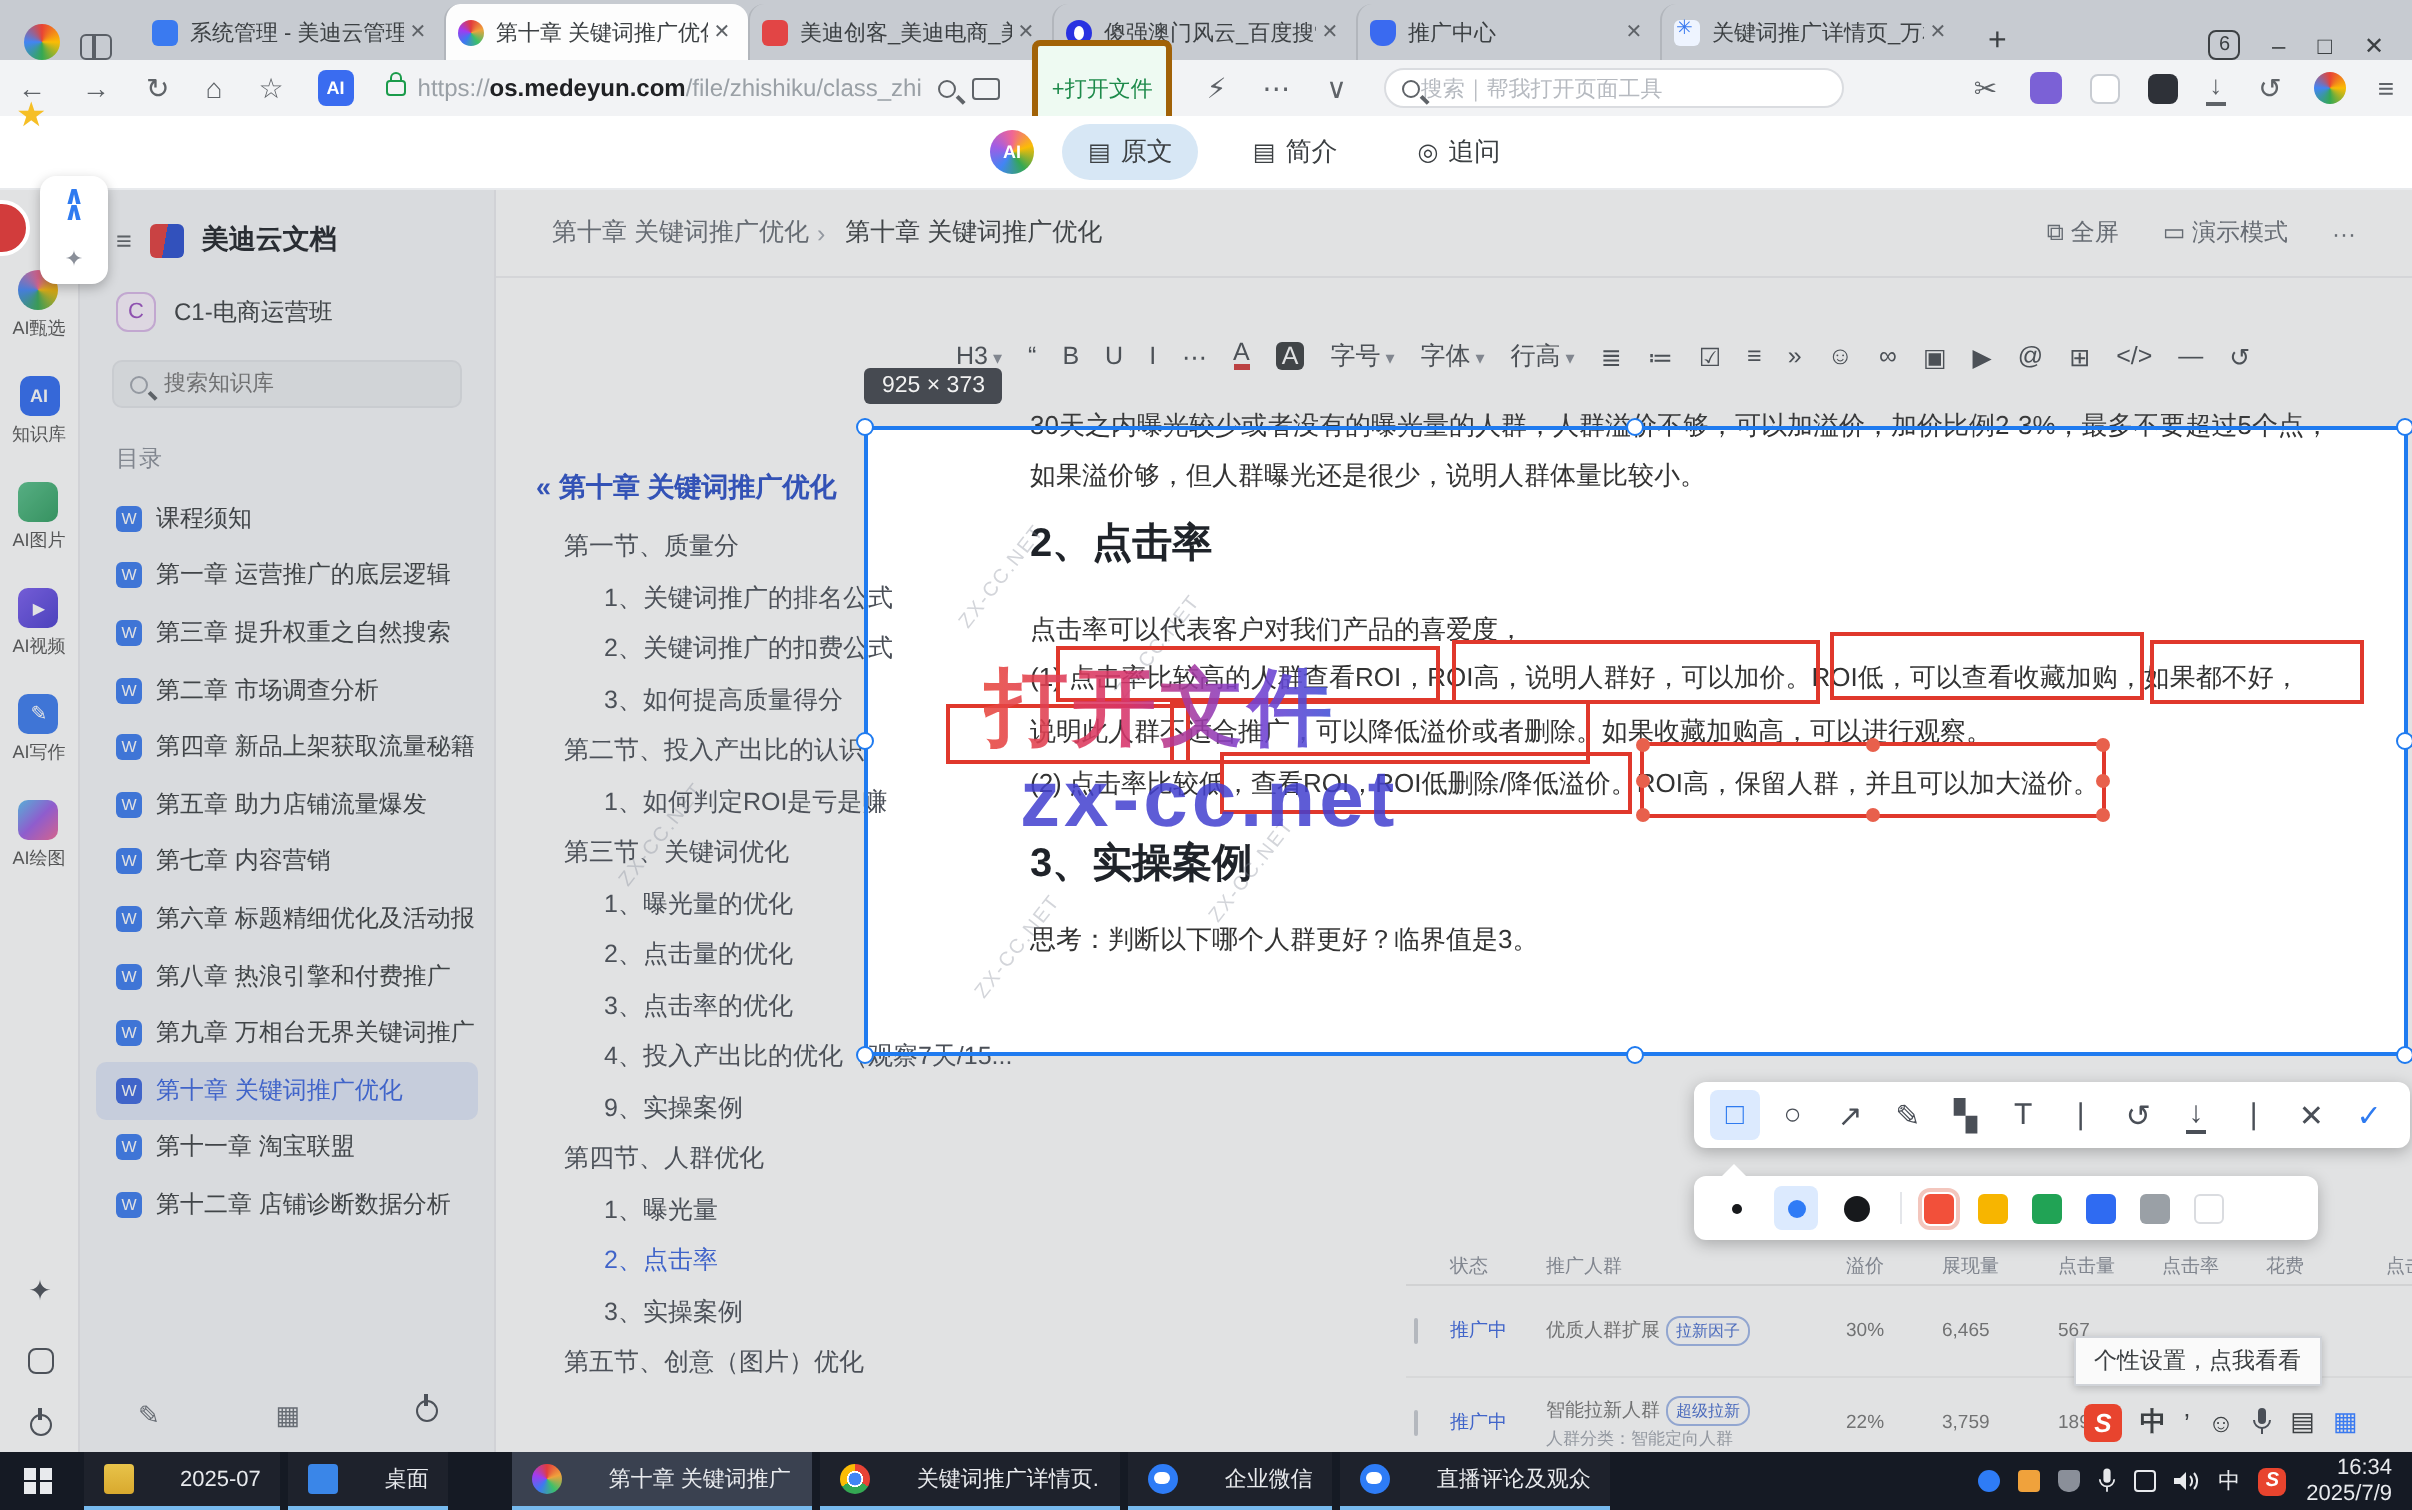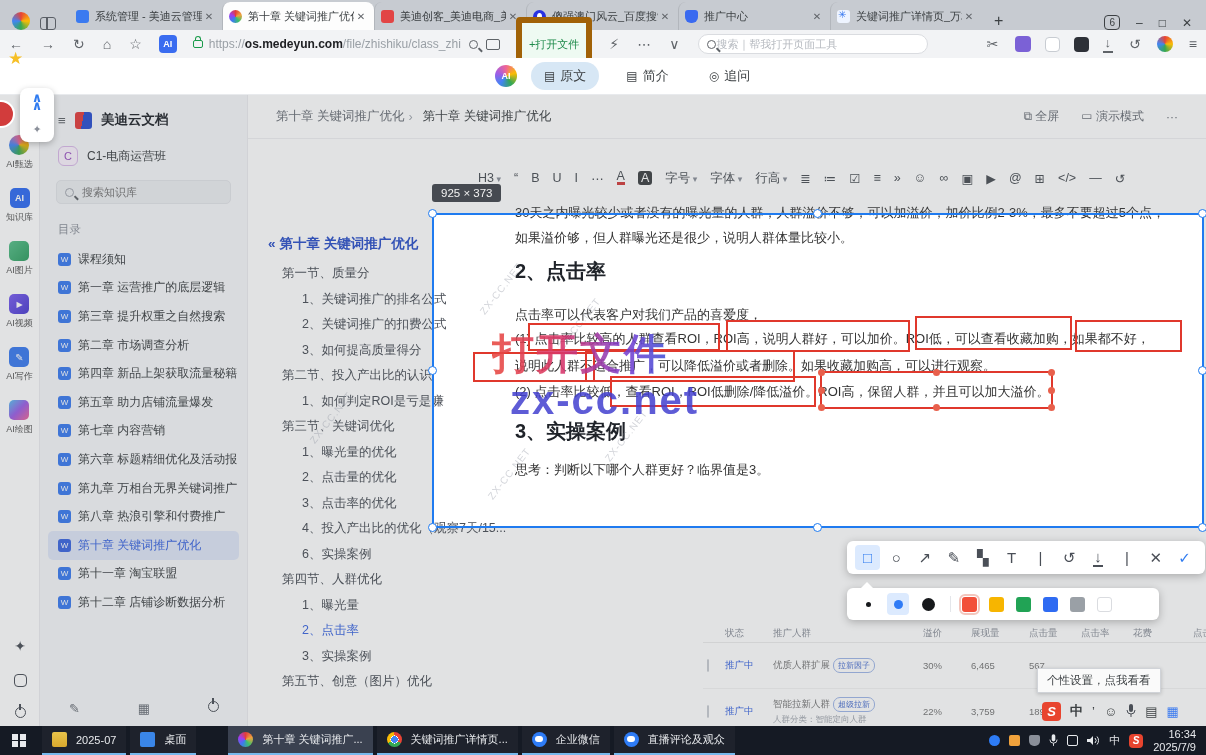--- a/index.html
+++ b/index.html
@@ -34,21 +34,21 @@
   .nav-ic{padding:0 9px;font-size:14px;}
   .ai-square{width:18px;height:18px;border-radius:4px;background:#3a6cf0;color:#fff;font-size:9px;font-weight:bold;display:flex;align-items:center;justify-content:center;margin:0 8px;}
   .addr{display:flex;align-items:center;height:22px;padding:0 8px;font-size:12px;}
   .lock{width:10px;height:8px;border:1.5px solid #1a9b4a;border-radius:2px;position:relative;margin-right:6px;}
   .lock::before{content:"";position:absolute;left:1px;top:-5px;width:4px;height:4px;border:1.5px solid #1a9b4a;border-bottom:none;border-radius:3px 3px 0 0;}
   .url-host{color:#202124;font-weight:bold;}
   .url-dim{color:#9aa0a6;}
   .mag{width:9px;height:9px;border:1.5px solid #5f6368;border-radius:50%;position:relative;margin:0 8px;}
   .mag::after{content:"";position:absolute;left:8px;top:8px;width:5px;height:1.5px;background:#5f6368;transform:rotate(45deg);}
   .img-ic{width:14px;height:11px;border:1.5px solid #5f6368;border-radius:2px;margin-right:8px;}
-  .openfile{border:6px solid #a16207;color:#1d8a4a;background:#eefaf2;border-radius:4px;font-size:11px;padding:14px 7px;margin-right:8px;white-space:nowrap;}
+  .openfile{border:3px solid #a16207;color:#1d8a4a;background:#eefaf2;border-radius:4px;font-size:11px;padding:14px 7px;margin-right:8px;white-space:nowrap;}
   .omni{width:230px;height:20px;background:#fff;border:1px solid #dadce0;border-radius:10px;display:flex;align-items:center;padding:0 8px;color:#b6bac0;font-size:11px;margin:0 10px;}
   .navbar .right{margin-left:auto;display:flex;align-items:center;}
   .ext-purple{width:16px;height:16px;background:#7b61d6;border-radius:4px;margin:0 7px;}
   .ext-white{width:15px;height:15px;background:#fff;border:1px solid #c8ccd2;border-radius:4px;margin:0 7px;}
   .ext-dark{width:15px;height:15px;background:#2e3138;border-radius:4px;margin:0 7px;}
   .dl-ic{border-bottom:2px solid #5f6368;padding:0 2px 1px;margin:0 7px;font-size:13px;}
 
   .aibar{position:absolute;left:0;top:58px;width:1206px;height:37px;background:#ffffff;border-bottom:1px solid #e8eaed;display:flex;align-items:center;}
   .ai-logo{width:22px;height:22px;border-radius:50%;background:conic-gradient(#f06595,#fbbc05,#34a853,#4285f4,#a05de5,#f06595);margin-left:495px;position:relative;}
   .ai-logo::after{content:"AI";position:absolute;inset:0;color:#fff;font-size:9px;font-weight:bold;display:flex;align-items:center;justify-content:center;}
@@ -167,21 +167,21 @@
   .tooltip{position:absolute;left:1037px;top:668px;background:#fafafa;border:1px solid #d0d3d8;box-shadow:0 1px 4px rgba(0,0,0,.2);font-size:11.5px;color:#3c4043;padding:4px 9px;z-index:21;white-space:nowrap;}
   .imebar{position:absolute;left:1042px;top:699px;height:24px;display:flex;align-items:center;gap:9px;z-index:21;color:#3c4043;font-size:13px;}
   .sogou{width:19px;height:19px;background:#e8442e;color:#fff;border-radius:4px;font-weight:bold;font-size:13px;display:flex;align-items:center;justify-content:center;font-style:italic;}
   .ime-blue{color:#3a7af0;}
 
   
   .taskbar{position:absolute;left:0;top:726px;width:1206px;height:29px;background:#151a24;display:flex;align-items:center;z-index:30;color:#e8eaed;font-size:11px;}
   .win-start{width:38px;height:29px;display:flex;align-items:center;justify-content:center;}
   .win-grid{display:grid;grid-template-columns:6px 6px;grid-template-rows:6px 6px;gap:1.5px;}
   .win-grid i{background:#e8eaed;}
-  .tk-item{height:29px;display:flex;align-items:center;gap:9px;padding:0 10px;border-bottom:2px solid #76b9ed;background:rgba(255,255,255,0.04);margin-left:4px;max-width:150px;}
+  .tk-item{height:29px;display:flex;align-items:center;gap:23px;padding:0 10px;border-bottom:2px solid #76b9ed;background:rgba(255,255,255,0.04);margin-left:4px;max-width:150px;}
   .tk-item.active{background:#3a4150;margin-left:32px;}
   .tk-label{white-space:nowrap;overflow:hidden;max-width:105px;}
   .tk-ic{width:15px;height:15px;flex:0 0 15px;}
   .ic-folder{background:linear-gradient(#e8c34a,#d9a92e);border-radius:2px;}
   .ic-desktop{background:#3a86e8;border-radius:2px;}
   .ic-excel{background:#d9363e;border-radius:3px;position:relative;}
   .ic-excel::after{content:"✕";position:absolute;inset:0;color:#fff;font-size:9px;display:flex;align-items:center;justify-content:center;}
   .ic-chrome{background:radial-gradient(circle at center,#4285f4 0 30%,#fff 31% 38%,transparent 39%),conic-gradient(#e84335 0 120deg,#34a853 120deg 240deg,#fbbc05 240deg 360deg);border-radius:50%;}
   .ic-wecom{background:#2e7cf6;border-radius:50%;position:relative;}
   .ic-wecom::after{content:"";position:absolute;left:3px;top:4px;width:8px;height:6px;background:#fff;border-radius:3px;}
@@ -378,25 +378,25 @@
         <div class="chapter" data-name="chapter-item">
           <span class="doc-ic" data-name="doc-file-icon"></span>
           <span>第七章 内容营销</span>
         </div>
         <div class="chapter" data-name="chapter-item">
           <span class="doc-ic" data-name="doc-file-icon"></span>
           <span>第六章 标题精细优化及活动报</span>
         </div>
         <div class="chapter" data-name="chapter-item">
           <span class="doc-ic" data-name="doc-file-icon"></span>
+          <span>第八章 热浪引擎和付费推广</span>
+        </div>
+        <div class="chapter" data-name="chapter-item">
+          <span class="doc-ic" data-name="doc-file-icon"></span>
           <span>第九章 万相台无界关键词推广</span>
-        </div>
-        <div class="chapter" data-name="chapter-item">
-          <span class="doc-ic" data-name="doc-file-icon"></span>
-          <span>第八章 热浪引擎和付费推广</span>
         </div>
         <div class="chapter active" data-name="chapter-item">
           <span class="doc-ic" data-name="doc-file-icon"></span>
           <span>第十章 关键词推广优化</span>
         </div>
         <div class="chapter" data-name="chapter-item">
           <span class="doc-ic" data-name="doc-file-icon"></span>
           <span>第十一章 淘宝联盟</span>
         </div>
         <div class="chapter" data-name="chapter-item">
@@ -462,21 +462,21 @@
           <div class="toc-item lv2" data-name="toc-entry">1、关键词推广的排名公式</div>
           <div class="toc-item lv2" data-name="toc-entry">2、关键词推广的扣费公式</div>
           <div class="toc-item lv2" data-name="toc-entry">3、如何提高质量得分</div>
           <div class="toc-item lv1" data-name="toc-entry">第二节、投入产出比的认识</div>
           <div class="toc-item lv2" data-name="toc-entry">1、如何判定ROI是亏是赚</div>
           <div class="toc-item lv1" data-name="toc-entry">第三节、关键词优化</div>
           <div class="toc-item lv2" data-name="toc-entry">1、曝光量的优化</div>
           <div class="toc-item lv2" data-name="toc-entry">2、点击量的优化</div>
           <div class="toc-item lv2" data-name="toc-entry">3、点击率的优化</div>
           <div class="toc-item lv2" data-name="toc-entry">4、投入产出比的优化（观察7天/15...</div>
-          <div class="toc-item lv2" data-name="toc-entry">6、实操案例</div>
+          <div class="toc-item lv2" data-name="toc-entry">9、实操案例</div>
           <div class="toc-item lv1" data-name="toc-entry">第四节、人群优化</div>
           <div class="toc-item lv2" data-name="toc-entry">1、曝光量</div>
           <div class="toc-item active lv2" data-name="toc-entry">2、点击率</div>
           <div class="toc-item lv2" data-name="toc-entry">3、实操案例</div>
           <div class="toc-item lv1" data-name="toc-entry">第五节、创意（图片）优化</div>
         </div>
     </div>
 
     <div class="dtable" data-name="audience-data-table">
       <div class="dt-head">

